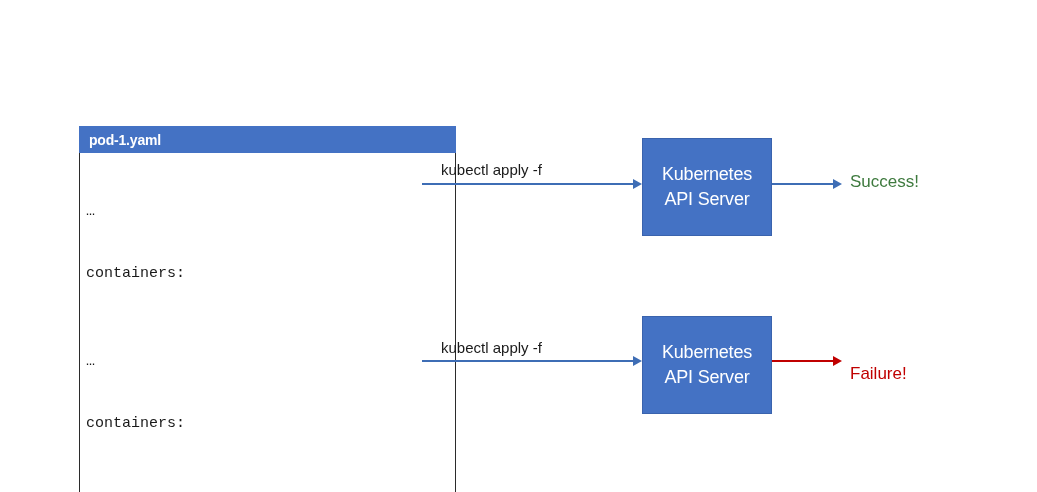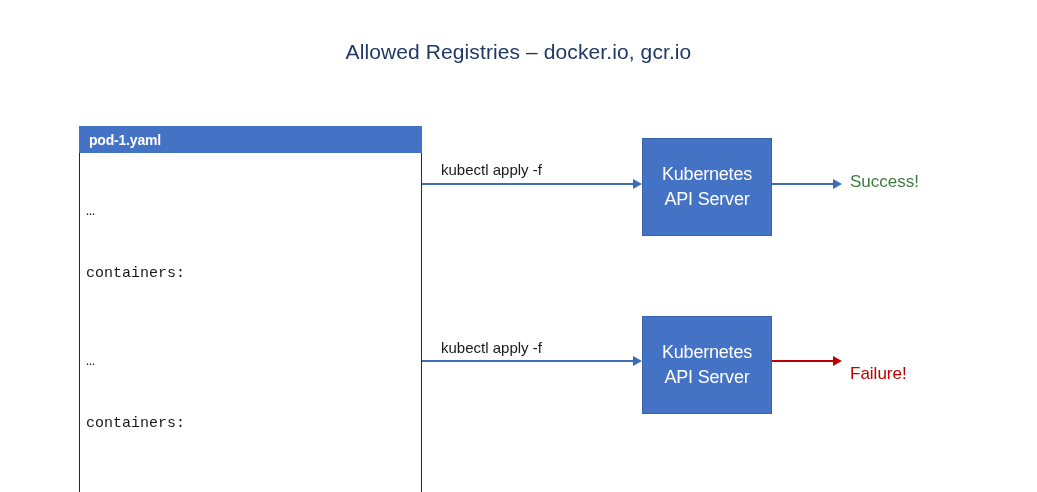--- a/index.html
+++ b/index.html
@@ -29,21 +29,21 @@
     font-size: 21px;
     color: #1F3864;
     font-family: "Liberation Sans", sans-serif;
     letter-spacing: 0.1px;
     white-space: nowrap;
   }
 
   
   .yaml-card {
     position: absolute;
-    width: 343px;
+    width: 377px;
     box-sizing: border-box;
   }
   .yaml-card-header {
     height: 27px;
     background: #4472C4;
     color: #ffffff;
     font-size: 14px;
     font-weight: bold;
     font-family: "Liberation Sans", sans-serif;
     display: flex;
@@ -133,21 +133,20 @@
     white-space: nowrap;
   }
   .result-label.success { color: #3E7A3E; }
   .result-label.failure { color: #C00000; margin-top: 15px; }
 </style>
 </head>
 <body>
 
 <div id="canvas">
 
-  <div id="diagram-title">Allowed Registries – docker.io, gcr.io</div>
 
   <div class="yaml-card" id="yaml-card-1">
     <div class="yaml-card-header">
       <span>pod-1.yaml</span>
     </div>
     <div class="yaml-card-body">
       <div class="yaml-line ellipsis-line">…</div>
       <div class="yaml-line">containers:</div>
       <div class="yaml-line">- name: nginx</div>
       <div class="yaml-line"><span>  image: </span><b>docker.io</b><span>/nginx:latest</span></div>

